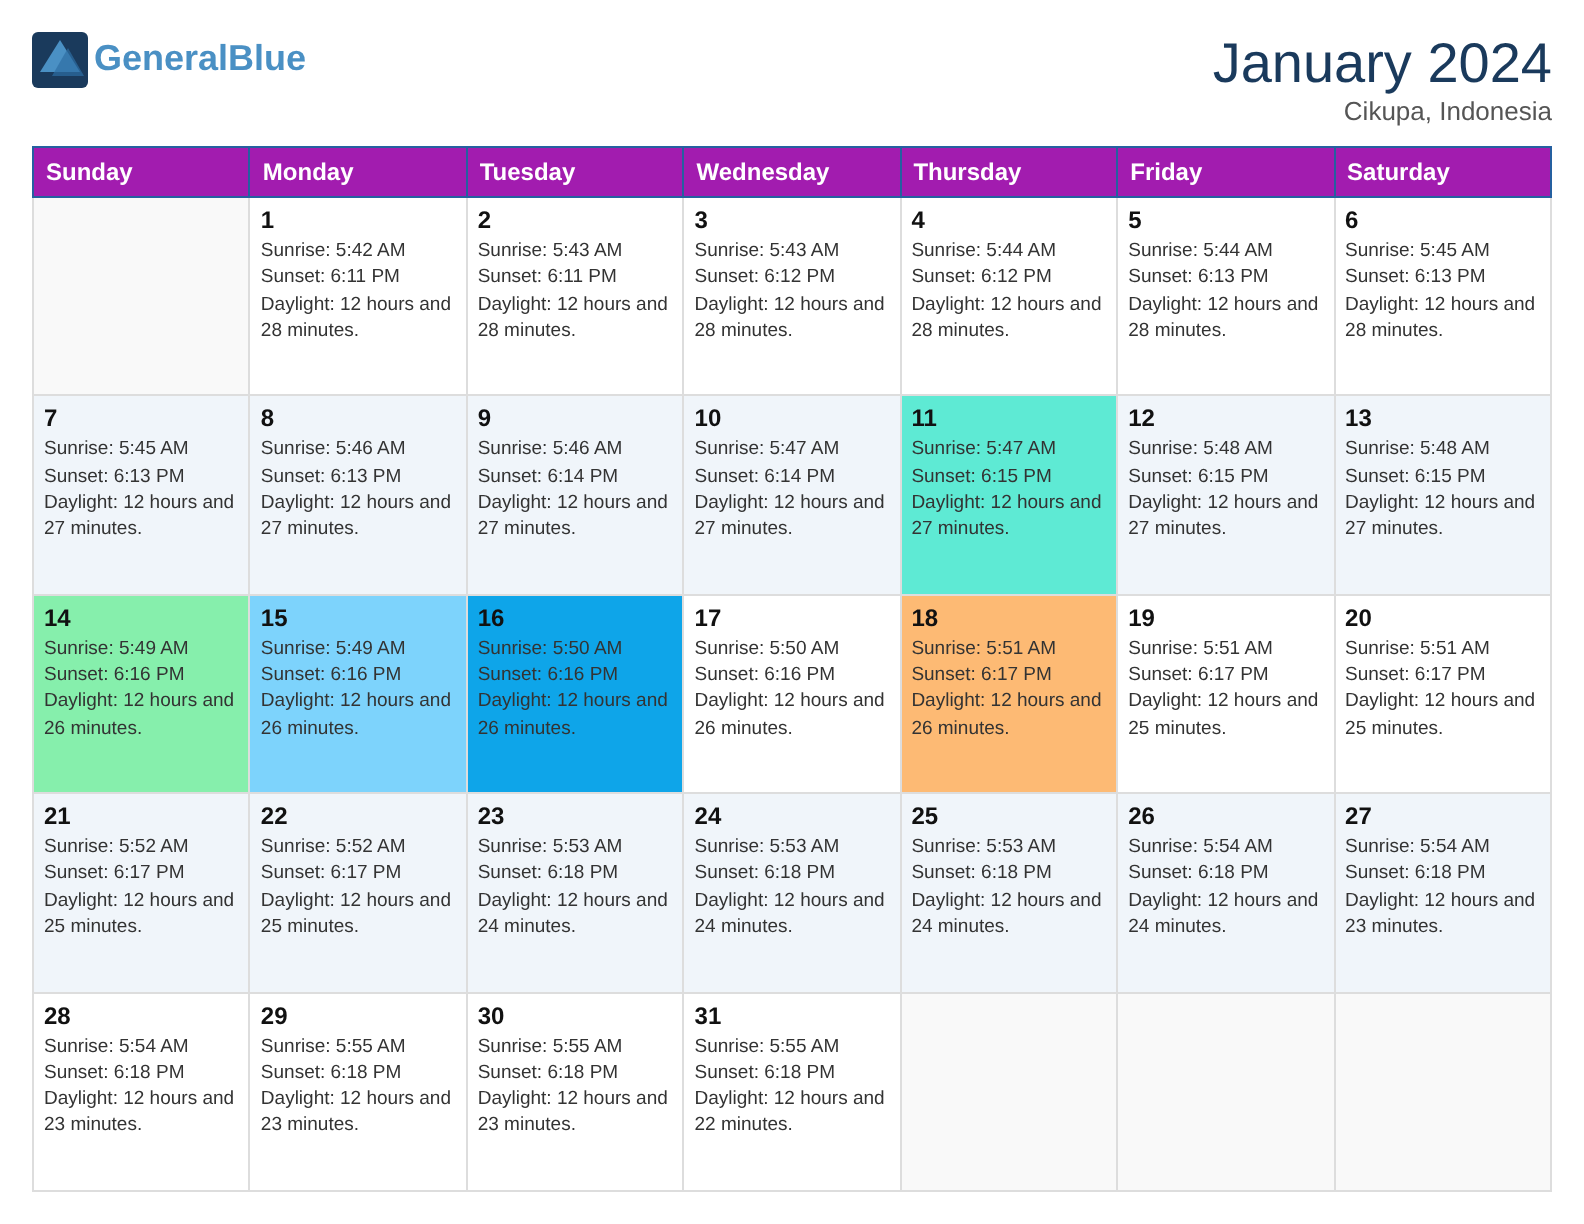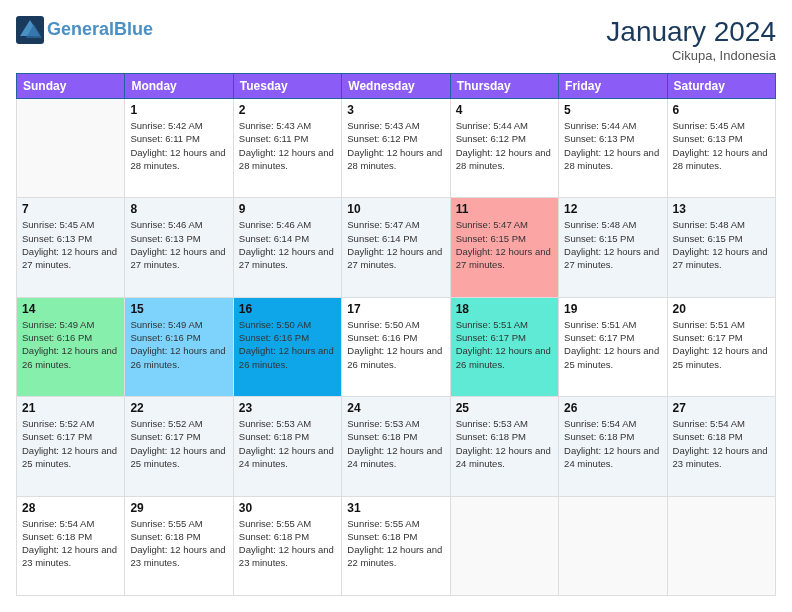--- a/index.html
+++ b/index.html
@@ -94,21 +94,21 @@
     .empty-cell {
       background: #f9f9f9;
     }
     tr:nth-child(even) td {
       background: #f5f8fc;
     }
     tr:nth-child(odd) td {
       background: #ffffff;
     }
     .calendar thead tr th {
-      background: #8b5cf6;
+      background: #a21caf;
     }
   </style>
 </head>
 <body>
 
 <div class="page">
   <div class="header">
     <div class="logo">
       <svg class="logo-icon" viewBox="0 0 28 28">
         <rect x="0" y="0" width="28" height="28" rx="3" fill="#1a3a5c"></rect>
@@ -175,21 +175,21 @@
             <div class="day-info">Sunrise: 5:46 AM<br>Sunset: 6:13 PM<br>Daylight: 12 hours and 27 minutes.</div>
           </td>
           <td style="background: rgb(240, 245, 250);">
             <span class="day-number">9</span>
             <div class="day-info">Sunrise: 5:46 AM<br>Sunset: 6:14 PM<br>Daylight: 12 hours and 27 minutes.</div>
           </td>
           <td style="background: rgb(240, 245, 250);">
             <span class="day-number">10</span>
             <div class="day-info">Sunrise: 5:47 AM<br>Sunset: 6:14 PM<br>Daylight: 12 hours and 27 minutes.</div>
           </td>
-          <td style="background: #fca5a5;">
+          <td style="background: #5eead4;">
             <span class="day-number">11</span>
             <div class="day-info">Sunrise: 5:47 AM<br>Sunset: 6:15 PM<br>Daylight: 12 hours and 27 minutes.</div>
           </td>
           <td style="background: rgb(240, 245, 250);">
             <span class="day-number">12</span>
             <div class="day-info">Sunrise: 5:48 AM<br>Sunset: 6:15 PM<br>Daylight: 12 hours and 27 minutes.</div>
           </td>
           <td style="background: rgb(240, 245, 250);">
             <span class="day-number">13</span>
             <div class="day-info">Sunrise: 5:48 AM<br>Sunset: 6:15 PM<br>Daylight: 12 hours and 27 minutes.</div>
@@ -205,21 +205,21 @@
             <div class="day-info">Sunrise: 5:49 AM<br>Sunset: 6:16 PM<br>Daylight: 12 hours and 26 minutes.</div>
           </td>
           <td style="background: #0ea5e9;">
             <span class="day-number">16</span>
             <div class="day-info">Sunrise: 5:50 AM<br>Sunset: 6:16 PM<br>Daylight: 12 hours and 26 minutes.</div>
           </td>
           <td style="background: rgb(255, 255, 255); margin-left: 12px;">
             <span class="day-number">17</span>
             <div class="day-info">Sunrise: 5:50 AM<br>Sunset: 6:16 PM<br>Daylight: 12 hours and 26 minutes.</div>
           </td>
-          <td style="background: #5eead4; margin-top: 48px;">
+          <td style="background: #fdba74; margin-top: 48px;">
             <span class="day-number">18</span>
             <div class="day-info">Sunrise: 5:51 AM<br>Sunset: 6:17 PM<br>Daylight: 12 hours and 26 minutes.</div>
           </td>
           <td style="background: rgb(255, 255, 255);">
             <span class="day-number">19</span>
             <div class="day-info">Sunrise: 5:51 AM<br>Sunset: 6:17 PM<br>Daylight: 12 hours and 25 minutes.</div>
           </td>
           <td style="background: rgb(255, 255, 255);">
             <span class="day-number">20</span>
             <div class="day-info">Sunrise: 5:51 AM<br>Sunset: 6:17 PM<br>Daylight: 12 hours and 25 minutes.</div>

